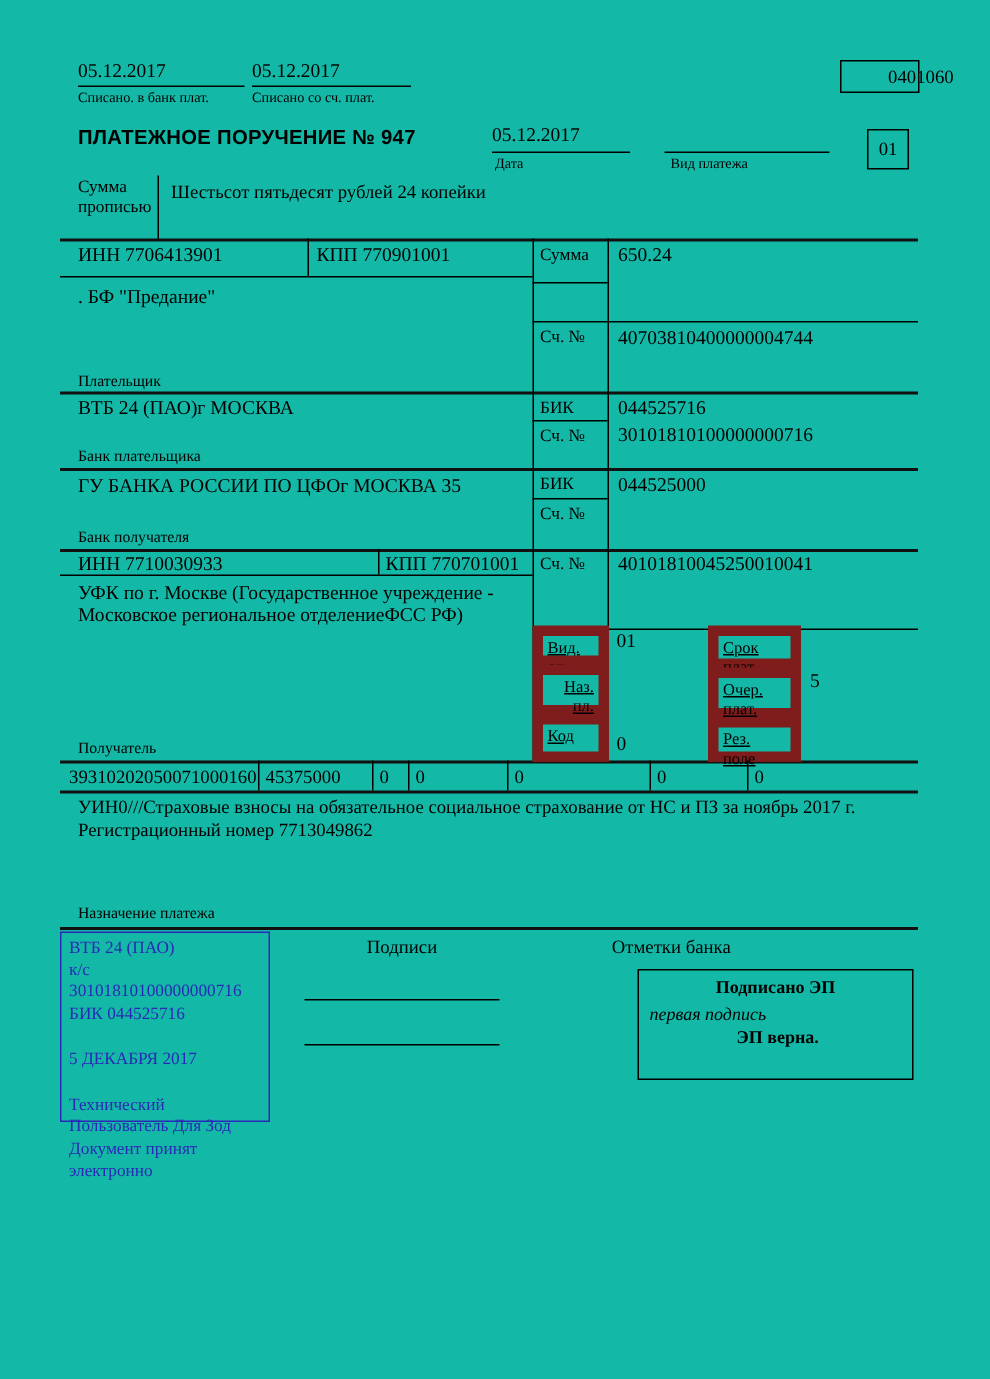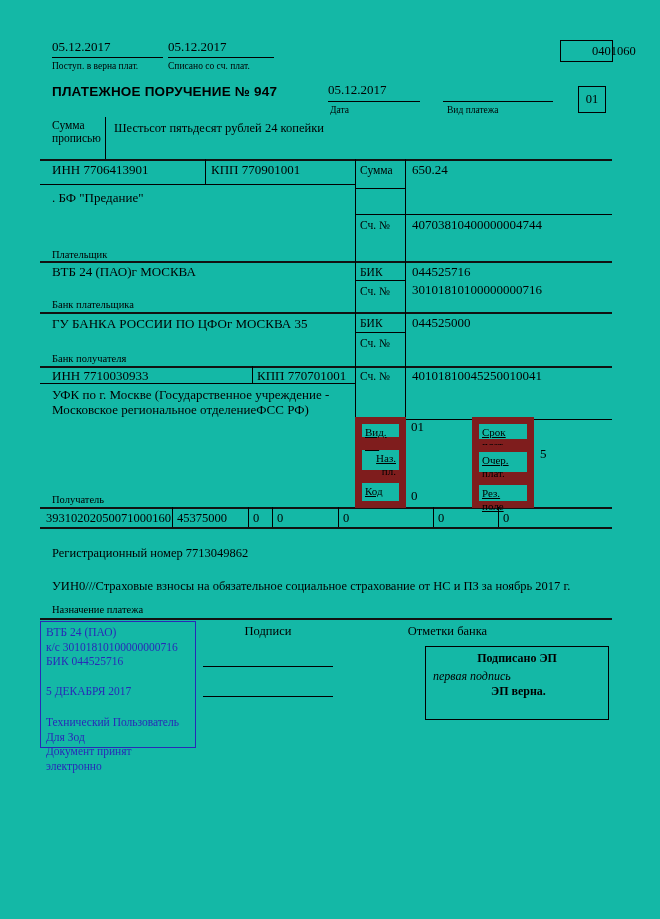--- a/index.html
+++ b/index.html
@@ -28,21 +28,21 @@
   .stamp .st-sig{font-style:italic;}
   .stamp .st-ver{font-weight:bold;padding-left:58px;}
   .ctr{text-align:center;}
 </style>
 </head>
 <body>
 
 <div class="page">
 
   <div class="abs ul t13" style="left:52px;top:40px;width:111px;height:17px;">05.12.2017</div>
-  <div class="abs t9" style="left:52px;top:61px;">Поступ. в верна плат.</div>
+  <div class="abs t9" style="left:52px;top:61px;">Списано. в банк плат.</div>
 
   <div class="abs ul t13" style="left:168px;top:40px;width:106px;height:17px;">05.12.2017</div>
   <div class="abs t9" style="left:168px;top:61px;">Списано со сч. плат.</div>
 
   <div class="boxed ctr" style="left:560px;top:40px;width:53px;height:22px;font-size:12.5px;line-height:20px;padding-left:31px;">0401060</div>
 
   <div class="abs title" style="left:52px;top:84px;">ПЛАТЕЖНОЕ ПОРУЧЕНИЕ № 947</div>
 
   <div class="abs ul t13" style="left:328px;top:83px;width:92px;height:18px;">05.12.2017</div>
   <div class="abs t9" style="left:330px;top:105px;">Дата</div>
@@ -127,25 +127,25 @@
   <div class="vl" style="left:498px;top:507px;height:20px;"></div>
 
   <div class="abs t12" style="left:46px;top:511px;">39310202050071000160</div>
   <div class="abs t12" style="left:177px;top:511px;">45375000</div>
   <div class="abs t12" style="left:253px;top:511px;">0</div>
   <div class="abs t12" style="left:277px;top:511px;">0</div>
   <div class="abs t12" style="left:343px;top:511px;">0</div>
   <div class="abs t12" style="left:438px;top:511px;">0</div>
   <div class="abs t12" style="left:503px;top:511px;">0</div>
 
-  <div class="abs t12" style="left:52px;top:531px;margin-top:48px;">УИН0///Страховые взносы на обязательное социальное страхование от НС и ПЗ за ноябрь 2017 г.</div>
+  <div class="abs t12" style="left:52px;top:531px;">УИН0///Страховые взносы на обязательное социальное страхование от НС и ПЗ за ноябрь 2017 г.</div>
   <div class="abs t12" style="left:52px;top:546px;">Регистрационный номер 7713049862</div>
   <div class="abs t10" style="left:52px;top:604px;">Назначение платежа</div>
 
-  <div class="bluebox" style="left:40px;top:621px;width:156px;height:127px;">
+  <div class="bluebox" style="left:40px;top:621px;width:140px;height:127px;">
     <div>ВТБ 24 (ПАО)</div>
     <div>к/с 30101810100000000716</div>
     <div>БИК 044525716</div>
     <div style="margin-top:15px;">5 ДЕКАБРЯ 2017</div>
     <div style="margin-top:16px;">Технический Пользователь Для Зод</div>
     <div>Документ принят электронно</div>
   </div>
 
   <div class="abs t12 ctr" style="left:203px;top:624px;width:130px;">Подписи</div>
   <div class="hl1" style="left:203px;top:666px;width:130px;"></div>

